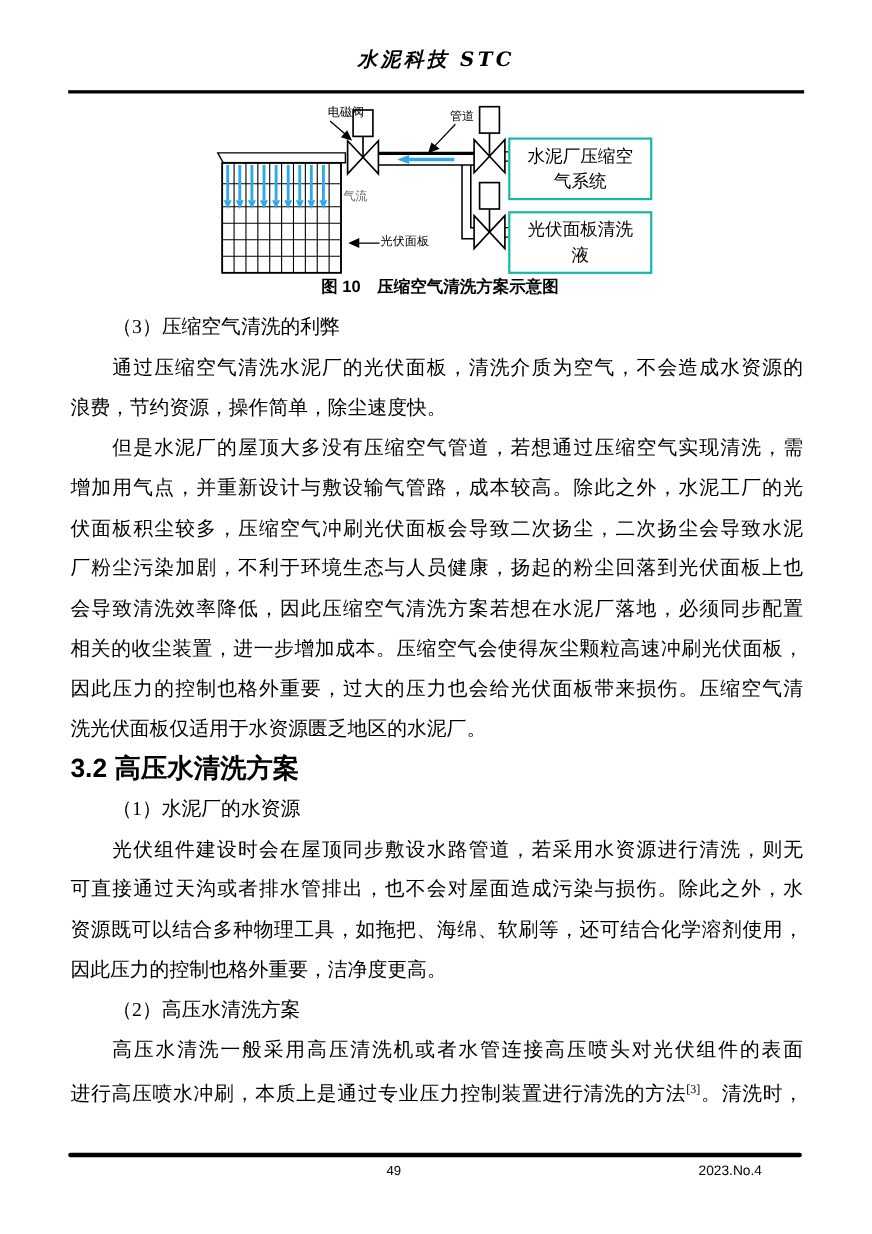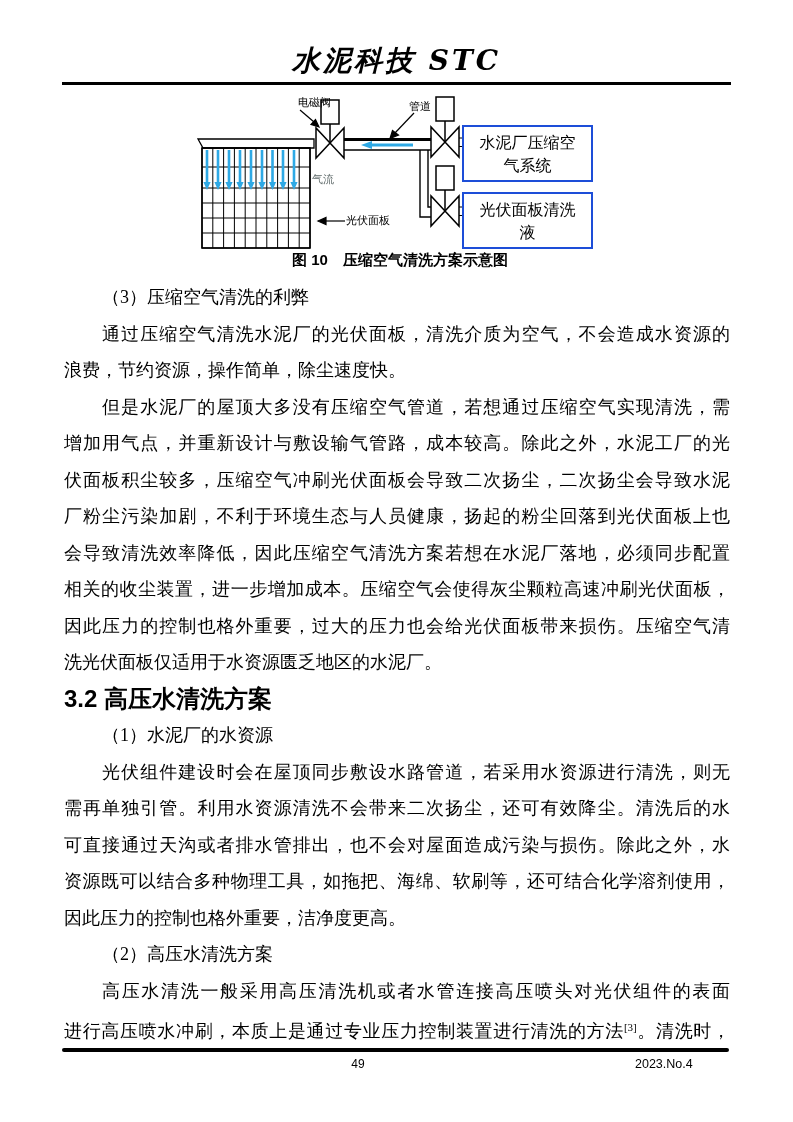--- a/index.html
+++ b/index.html
@@ -2,32 +2,32 @@
 <html><head>
 <meta charset="utf-8">
 <style>
   html,body{margin:0;padding:0;background:#ffffff;}
   .page{position:relative;width:793px;height:1122px;background:#ffffff;overflow:hidden;
         font-family:"Liberation Serif","DejaVu Serif",serif;color:#000;}
 
   
   .journal-title{position:absolute;top:42px;left:0;width:793px;text-align:center;
       font-family:"DejaVu Serif",serif;font-style:italic;font-weight:600;
-      font-size:28px;letter-spacing:3px;}
+      font-size:18px;letter-spacing:3px;}
   .header-rule{position:absolute;top:82px;left:62px;width:669px;height:3px;background:#000;}
 
   
   .diagram{position:absolute;left:190px;top:93px;width:412px;height:163px;}
   .diagram svg{position:absolute;left:0;top:0;}
   .dlabel{position:absolute;font-size:11px;line-height:12px;white-space:nowrap;color:#000;}
   .lbl-solenoid{left:72px;top:3px;padding-left:36px;}
   .lbl-pipe{left:219px;top:7px;}
   .lbl-airflow{left:122px;top:80px;color:#5f6a6a;}
   .lbl-pvpanel{left:156px;top:121px;}
-  .dbox{position:absolute;left:272px;width:131px;height:57px;border:2px solid #1d4ed8;
+  .dbox{position:absolute;left:272px;width:131px;height:57px;border:2px solid #14b8a6;
         background:#fff;display:flex;align-items:center;justify-content:center;box-sizing:border-box;}
   .dbox1{top:32px;}
   .dbox2{top:99px;}
   .dbox span{display:block;width:104px;text-align:center;font-size:16px;line-height:23px;}
 
   .fig-caption{position:absolute;left:190px;top:251px;width:420px;text-align:center;
       font-family:"Liberation Sans","DejaVu Sans",sans-serif;font-weight:bold;font-size:15px;}
 
   
   .body-text{position:absolute;left:64px;top:279px;width:666px;}
@@ -145,21 +145,20 @@
     <div class="bline just">增加用气点，并重新设计与敷设输气管路，成本较高。除此之外，水泥工厂的光</div>
     <div class="bline just">伏面板积尘较多，压缩空气冲刷光伏面板会导致二次扬尘，二次扬尘会导致水泥</div>
     <div class="bline just">厂粉尘污染加剧，不利于环境生态与人员健康，扬起的粉尘回落到光伏面板上也</div>
     <div class="bline just">会导致清洗效率降低，因此压缩空气清洗方案若想在水泥厂落地，必须同步配置</div>
     <div class="bline just">相关的收尘装置，进一步增加成本。压缩空气会使得灰尘颗粒高速冲刷光伏面板，</div>
     <div class="bline just">因此压力的控制也格外重要，过大的压力也会给光伏面板带来损伤。压缩空气清</div>
     <div class="bline">洗光伏面板仅适用于水资源匮乏地区的水泥厂。</div>
     <div class="shead">3.2 高压水清洗方案</div>
     <div class="bline ind">（1）水泥厂的水资源</div>
     <div class="bline ind just">光伏组件建设时会在屋顶同步敷设水路管道，若采用水资源进行清洗，则无</div>
-    <div class="bline just">需再单独引管。利用水资源清洗不会带来二次扬尘，还可有效降尘。清洗后的水</div>
     <div class="bline just">可直接通过天沟或者排水管排出，也不会对屋面造成污染与损伤。除此之外，水</div>
     <div class="bline just">资源既可以结合多种物理工具，如拖把、海绵、软刷等，还可结合化学溶剂使用，</div>
     <div class="bline">因此压力的控制也格外重要，洁净度更高。</div>
     <div class="bline ind">（2）高压水清洗方案</div>
     <div class="bline ind just">高压水清洗一般采用高压清洗机或者水管连接高压喷头对光伏组件的表面</div>
     <div class="bline just"><span>进行高压喷水冲刷，本质上是通过专业压力控制装置进行清洗的方法</span><sup class="ref">[3]</sup><span>。清洗时，</span></div>
   </div>
 
   <div class="footer-rule"></div>
   <div class="page-number">49</div>

